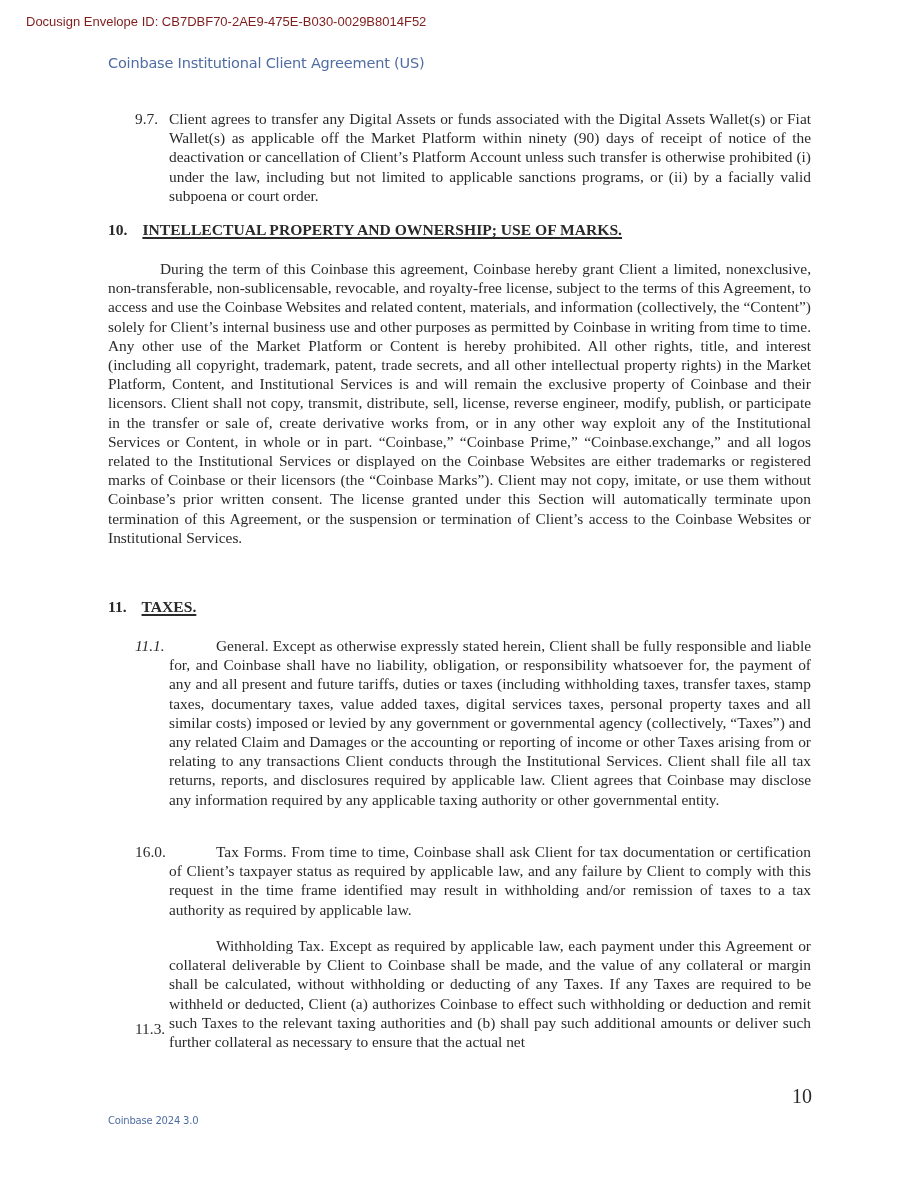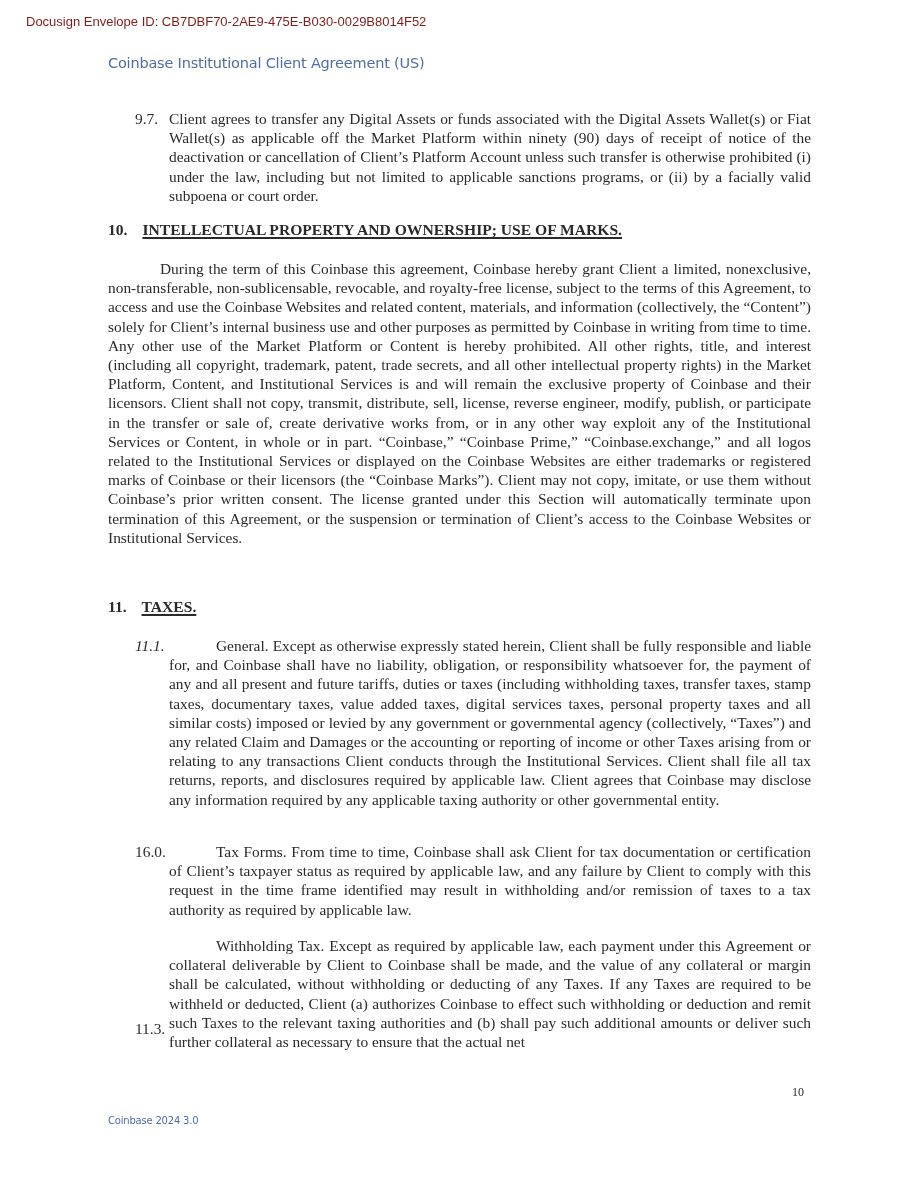--- a/index.html
+++ b/index.html
@@ -13,21 +13,21 @@
     font-family: "DejaVu Sans", sans-serif; font-size: 14.5px; color: #4f6da3;
     letter-spacing: -0.2px;
     text-align: right;
   }
   .serif { font-family: "Liberation Serif", serif; font-size: 15.4px; color: #2a2a2a; line-height: 19.2px; }
   .block { position: absolute; text-align: justify; }
   .num { position: absolute; }
   .h { position: absolute; font-family: "Liberation Serif", serif; font-weight: bold; font-size: 15.6px; color: #2a2a2a; }
   .h u { text-decoration: underline; text-decoration-thickness: 1.5px; text-underline-offset: 2px; margin-left: 11px; }
   .indent-first { text-indent: 52px; }
-  .pagenum { position: absolute; left: 792px; top: 1085px; font-family: "Liberation Serif", serif; font-size: 12px; color: #2a2a2a; text-align: center; }
+  .pagenum { position: absolute; left: 792px; top: 1085px; font-family: "Liberation Serif", serif; font-size: 20px; color: #2a2a2a; text-align: center; }
   .ftr { position: absolute; left: 108px; top: 1115px; font-family: "DejaVu Sans", sans-serif; font-size: 10px; color: #4f6da3; letter-spacing: -0.2px; }
 </style>
 </head>
 <body>
 
 <div class="envelope">Docusign Envelope ID: CB7DBF70-2AE9-475E-B030-0029B8014F52</div>
 <div class="hdr">Coinbase Institutional Client Agreement (US)</div>
 
 <div class="serif num" style="left:135px; top:109px;">9.7.</div>
 <div class="serif block" style="left:169px; top:109px; width:642px;">Client agrees to transfer any Digital Assets or funds associated with the Digital Assets Wallet(s) or Fiat Wallet(s) as applicable off the Market Platform within ninety (90) days of receipt of notice of the deactivation or cancellation of Client’s Platform Account unless such transfer is otherwise prohibited (i) under the law, including but not limited to applicable sanctions programs, or (ii) by a facially valid subpoena or court order.</div>

